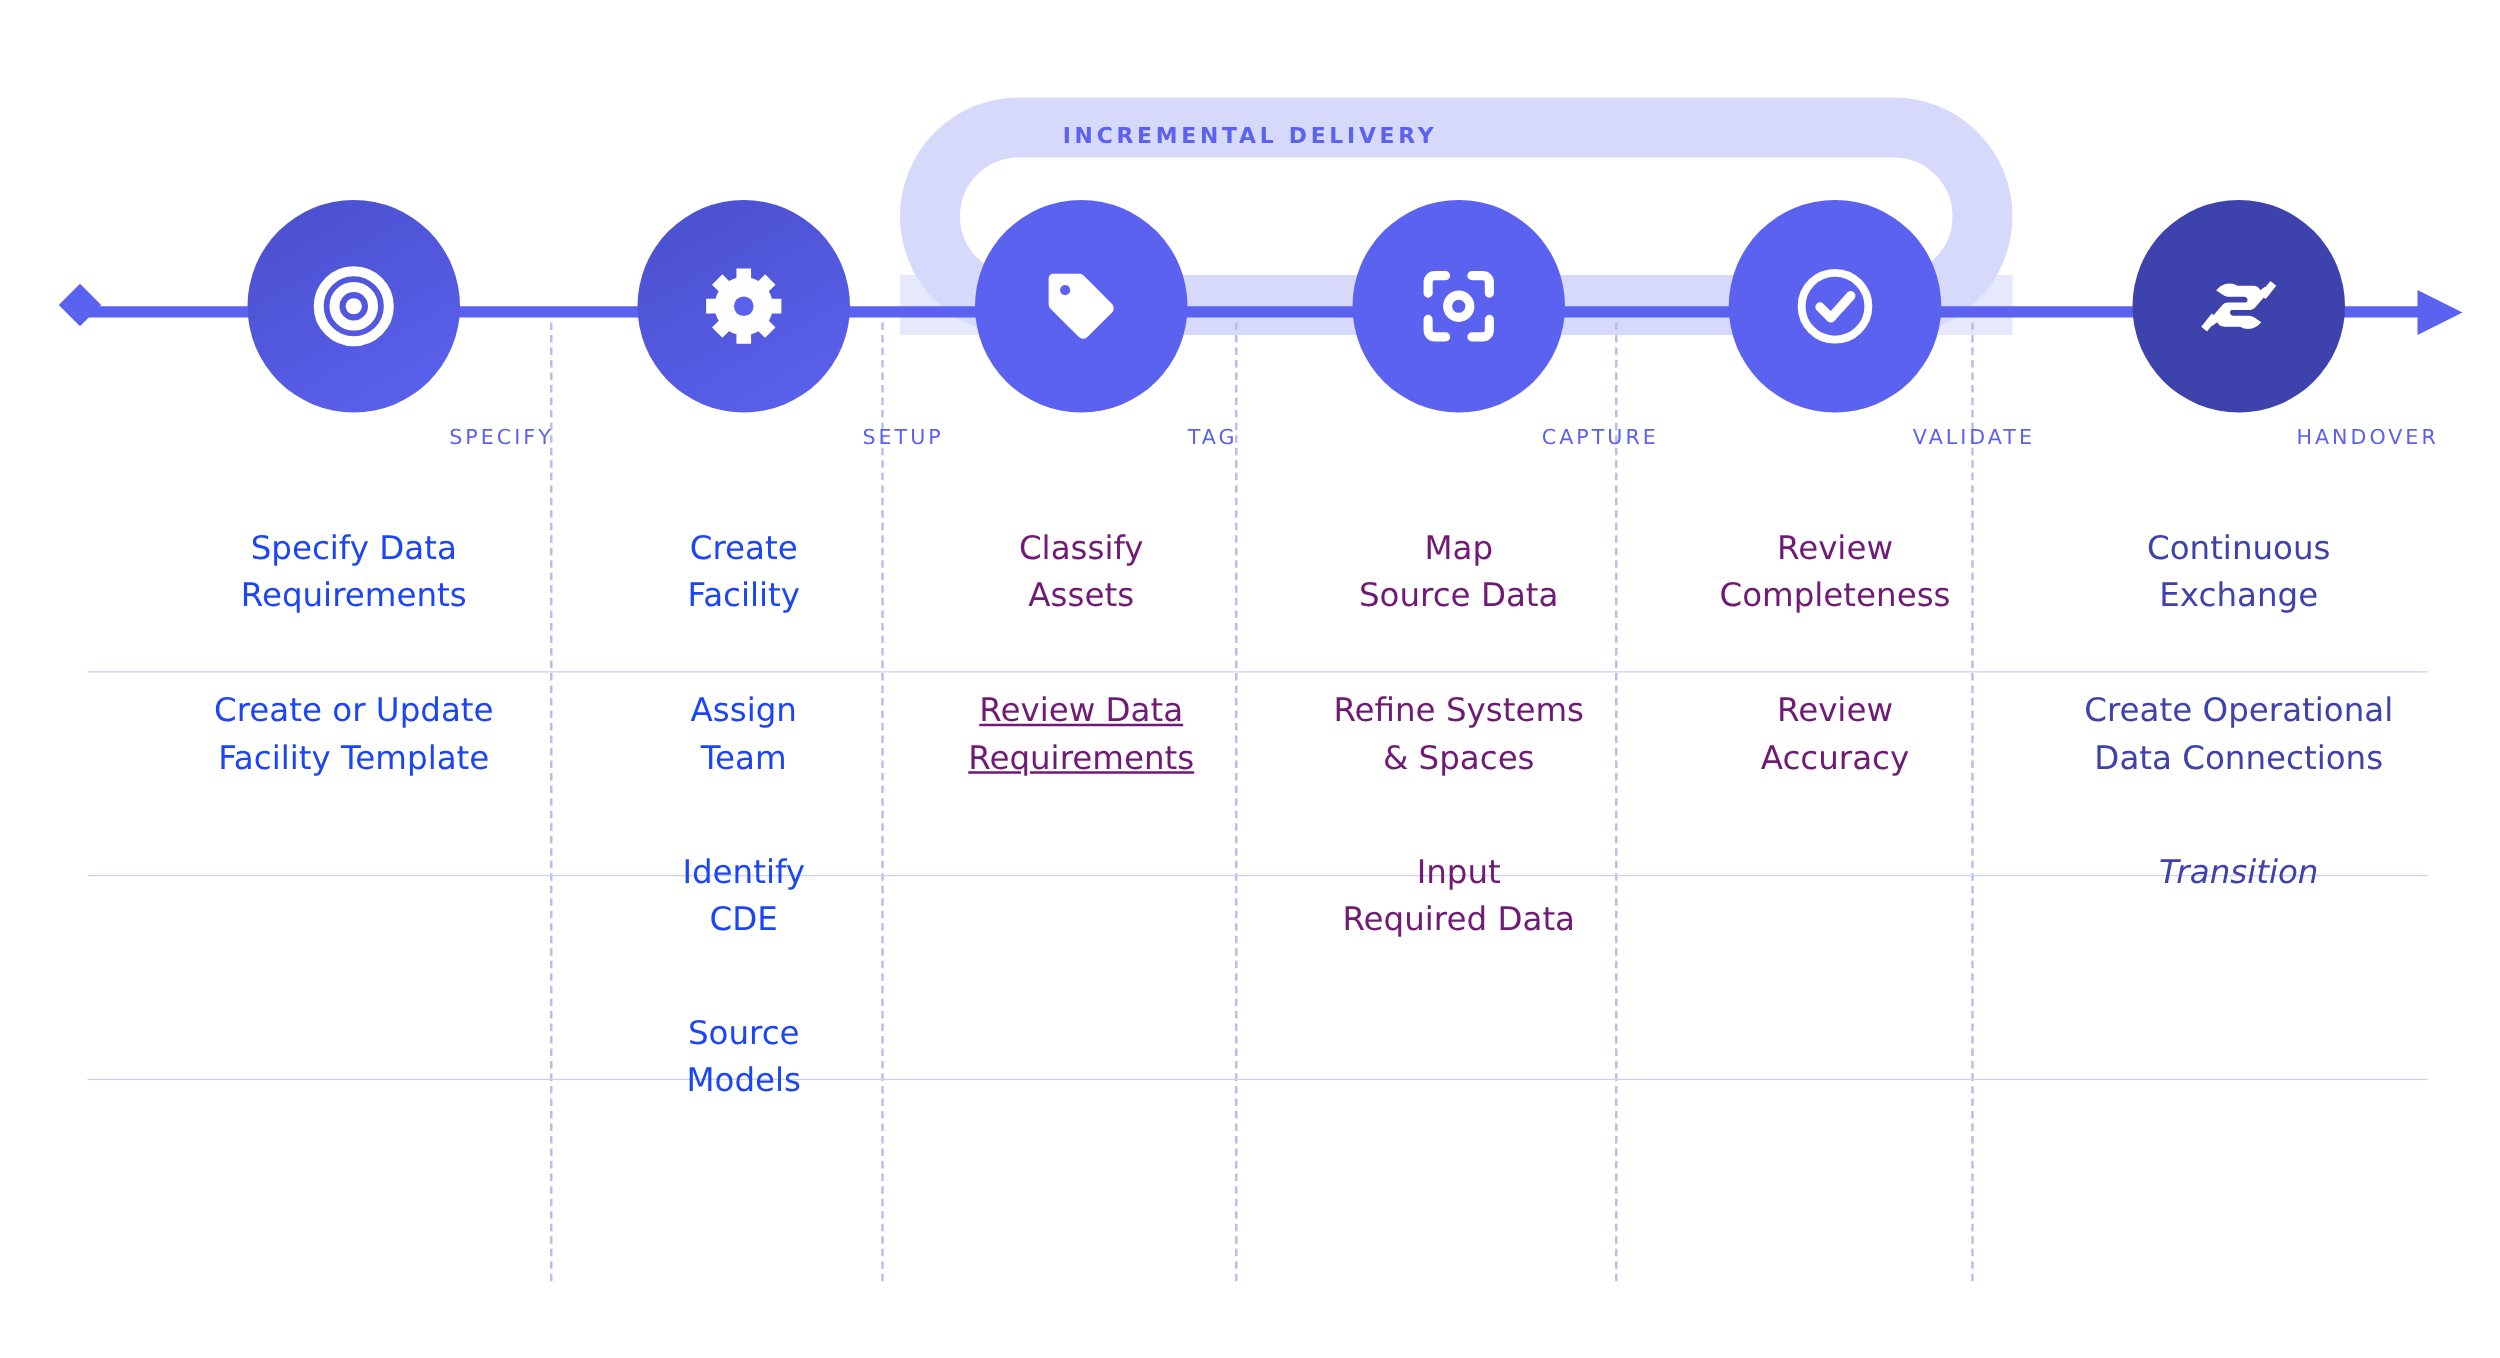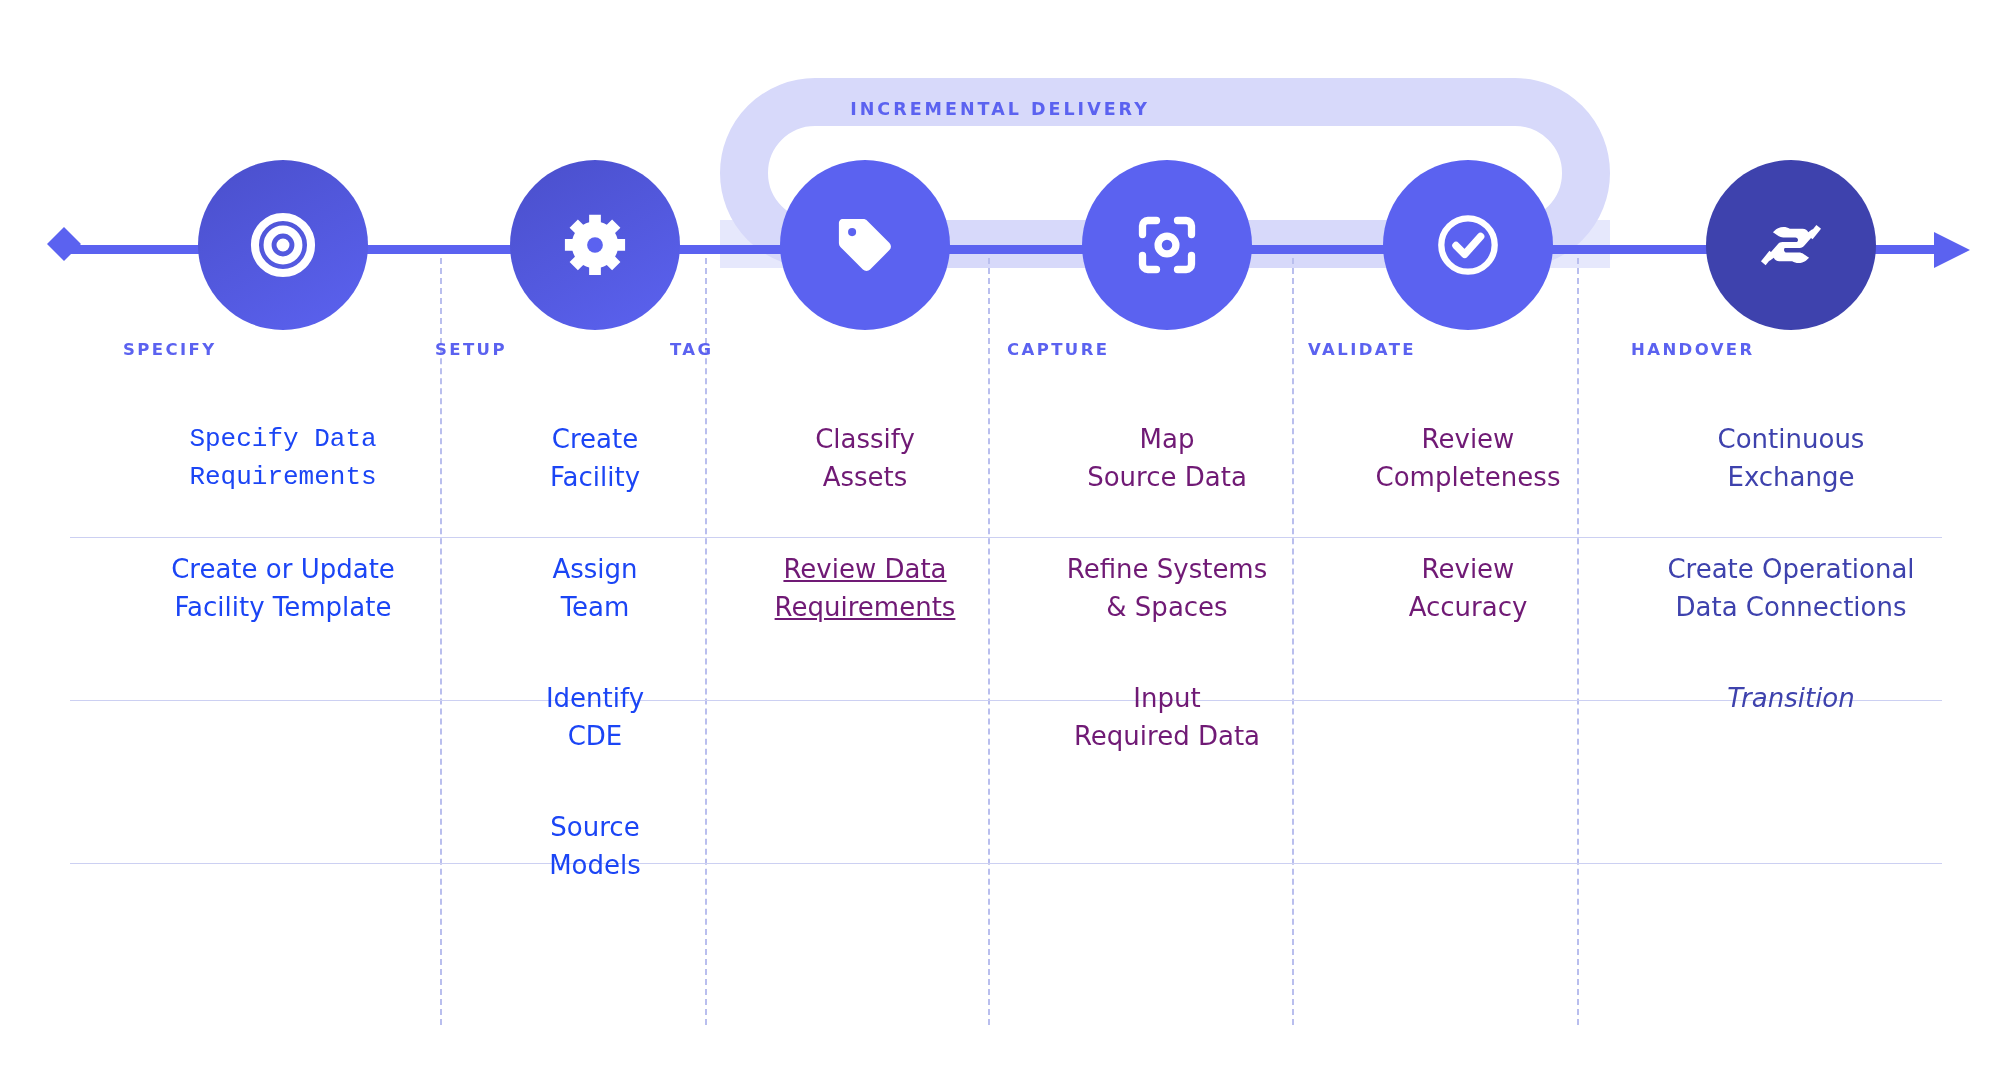--- a/index.html
+++ b/index.html
@@ -105,23 +105,23 @@
   .node.g-flat   { background: #5b62f0; }
   .node.g-navy   { background: #3e42ad; }
   .node svg { display: block; }
 
   
   .stage-cap {
     position: absolute;
     top: 340px;
     width: 320px;
     margin-left: -160px;
-    text-align: left;
+    text-align: right;
     font-size: 16.5px;
-    font-weight: 700;
+    font-weight: 400;
     letter-spacing: 2.4px;
     color: #5b62f0;
     z-index: 6;
     white-space: nowrap;
   }
 
   
   .col-sep {
     position: absolute;
     top: 258px;
@@ -183,21 +183,21 @@
       <div class="node g-dark" style="left: 283px;">
         <span>
           <svg width="74" height="74" viewBox="0 0 24 24" fill="none">
       <circle cx="12" cy="12" r="9.1" stroke="#fff" stroke-width="2.6"></circle>
       <circle cx="12" cy="12" r="5.0" stroke="#fff" stroke-width="2.6"></circle>
       <circle cx="12" cy="12" r="2.1" fill="#fff"></circle>
     </svg>
         </span>
       </div>
       <div class="stage-cap" style="left: 283px;">SPECIFY</div>
-      <div class="cell tone-vivid" style="left: 283px; top: 420px; font-family: Liberation Mono, monospace;">
+      <div class="cell tone-vivid" style="left: 283px; top: 420px;">
         <span class="ln">Specify Data</span>
         <span class="ln">Requirements</span>
       </div>
       <div class="cell tone-vivid" style="left: 283px; top: 550px;">
         <span class="ln">Create or Update</span>
         <span class="ln">Facility Template</span>
       </div>
       <div class="node g-mid" style="left: 595px;">
         <span>
           <svg width="74" height="74" viewBox="0 0 24 24" fill="none">

